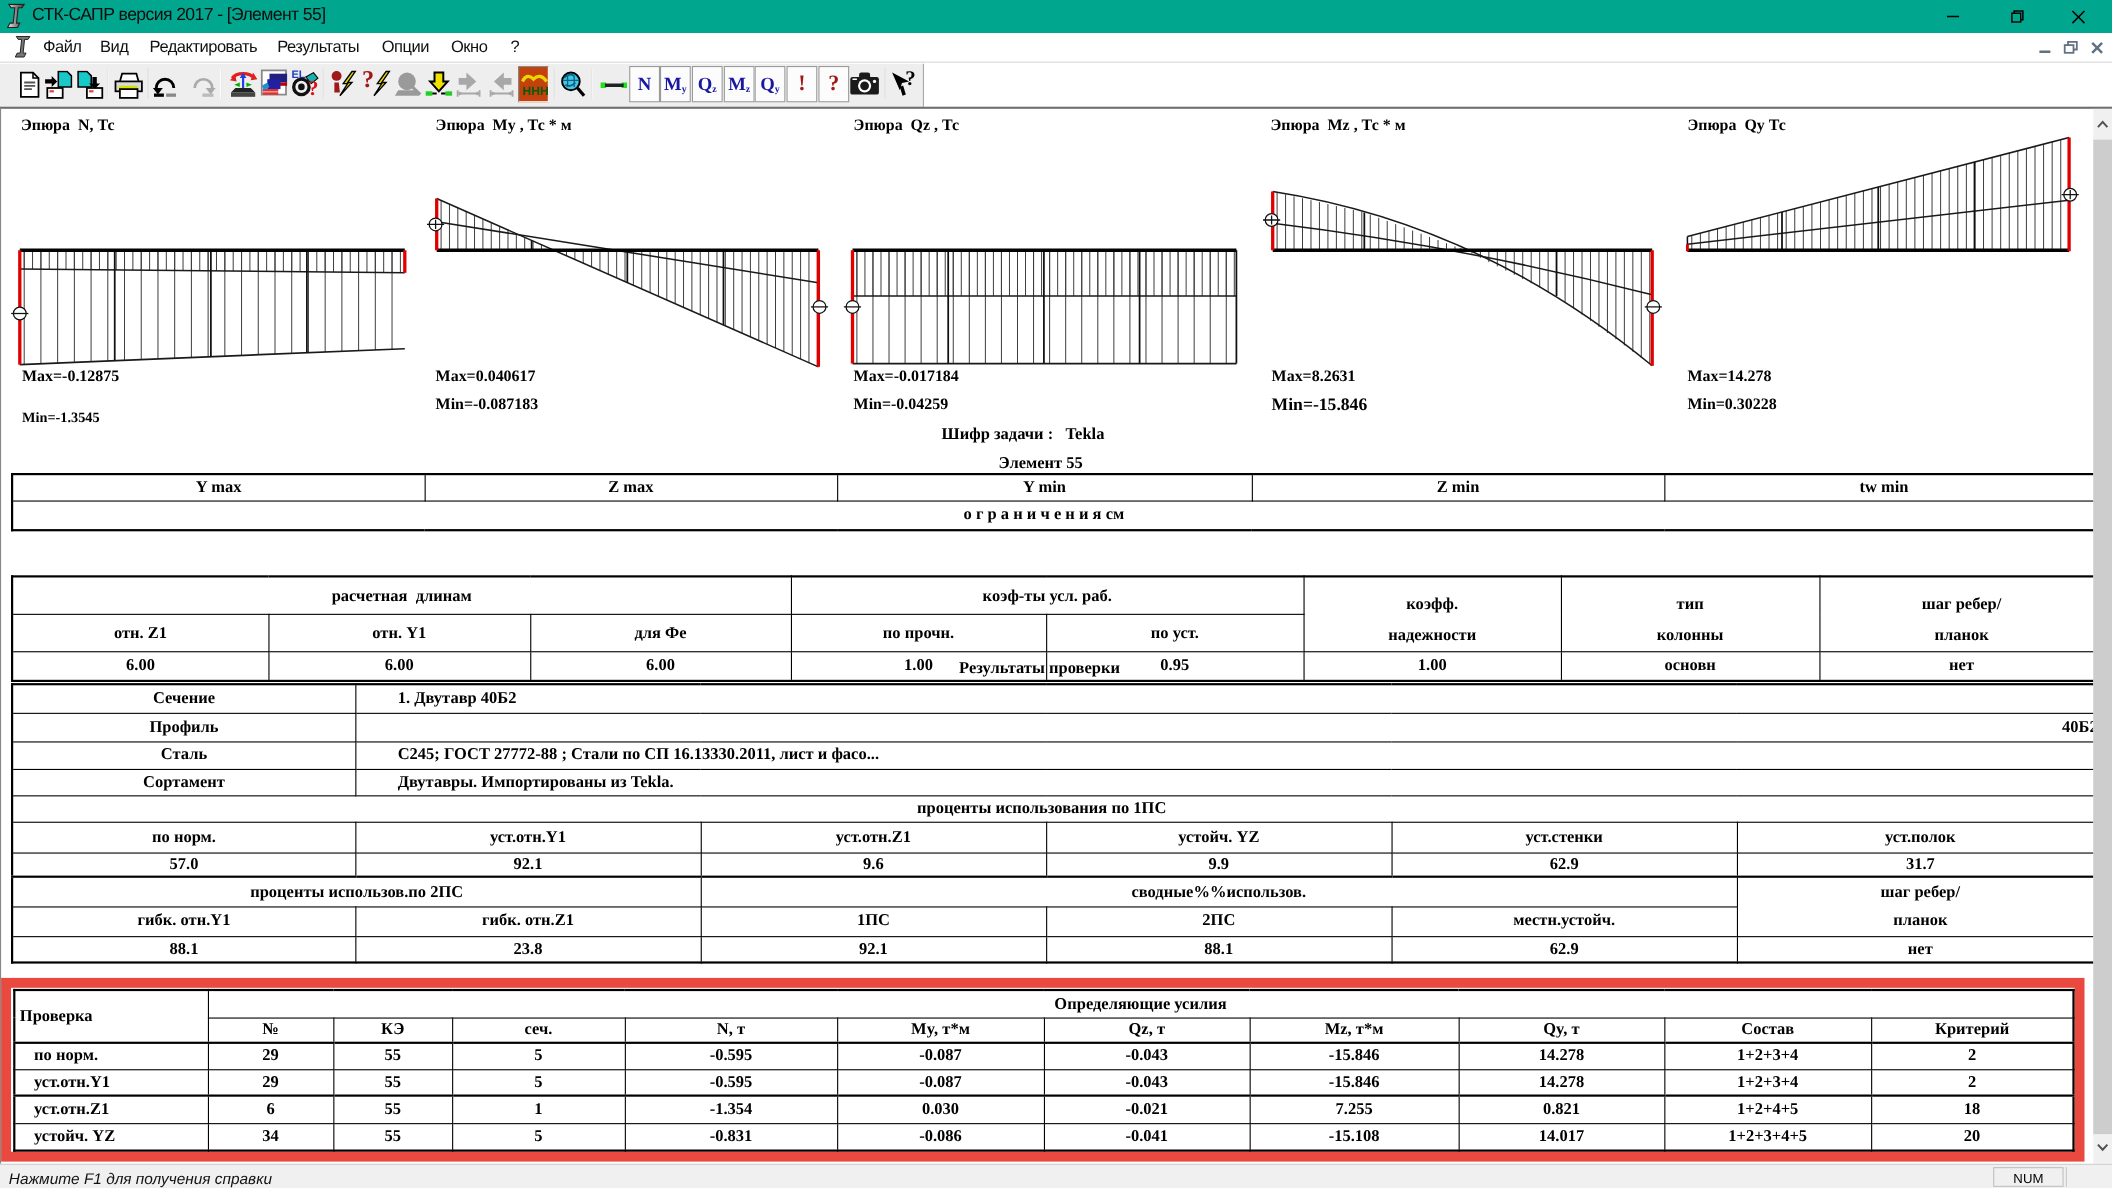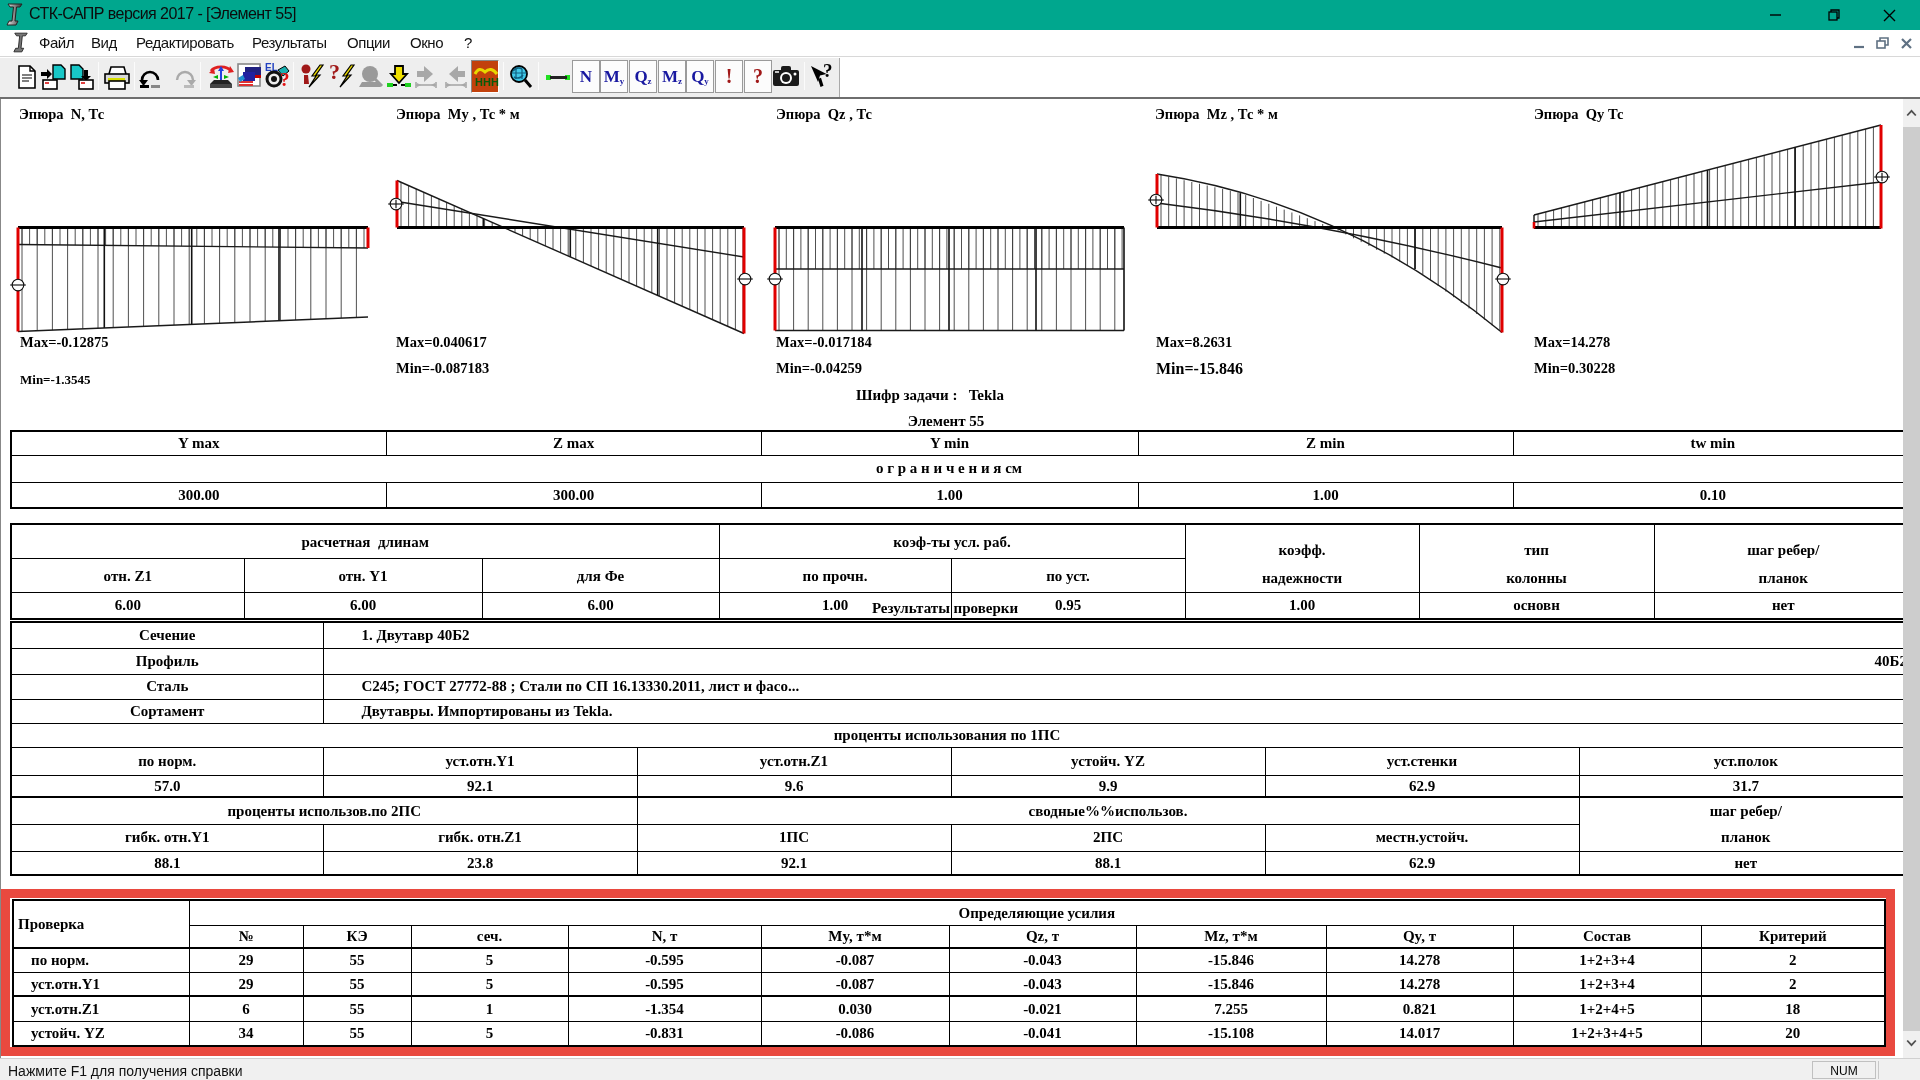--- a/index.html
+++ b/index.html
@@ -26,21 +26,21 @@
 #scroll { position:absolute; left:1903px; top:99px; width:17px; height:959px; background:#f0f0f0; }
 #thumb { position:absolute; left:0px; top:28px; width:17px; height:904px; background:#cdcdcd; }
 .dl { position:absolute; font-family:"Liberation Serif", serif; font-weight:bold; color:#000; white-space:nowrap; }
 .ct { position:absolute; font-family:"Liberation Serif", serif; font-weight:bold; color:#000; white-space:nowrap; transform:translateX(-50%); }
 .t { position:absolute; border-collapse:collapse; table-layout:fixed; font-family:"Liberation Serif", serif; font-weight:bold; font-size:15px; color:#000; }
 .lh28 { line-height:28px; padding-top:11px; }
 .lh26 { line-height:26px; }
 .t td { border:1px solid #000; text-align:center; vertical-align:middle; line-height:1.08; overflow:hidden; }
 #redframe { position:absolute; left:1px; top:889px; width:1894px; height:167px; background:#fff; border:9px solid #e9493f; }
 #status { position:absolute; left:0; top:1058px; width:1920px; height:22px; background:#f0f0f0; border-top:1px solid #d0d0d0; }
-#status .msg { position:absolute; left:8px; top:4px; font-size:14px; color:#111; }
+#status .msg { position:absolute; left:8px; top:4px; font-size:14px; color:#111;font-style:italic; }
 #num { position:absolute; left:1812px; top:2px; width:64px; height:18px; border:1px solid #c0c0c0; text-align:center; font-size:12px; padding-top:2px; }
 #numsep { position:absolute; left:1878px; top:2px; width:1px; height:18px; background:#c8c8c8; }
 </style></head>
 <body>
 <div id="title">
   <span class="ico"><svg width="18" height="23" viewBox="0 0 18 23">
         <defs>
           <linearGradient id="g1" x1="0" y1="0" x2="1" y2="0">
             <stop offset="0" stop-color="#e8e8e8"></stop>
             <stop offset="0.5" stop-color="#888"></stop>
@@ -587,27 +587,20 @@
       <tr style="height:24px">
 <td>Y max</td>
 <td>Z max</td>
 <td>Y min</td>
 <td>Z min</td>
 <td>tw min</td>
 </tr>
 <tr style="height:27px">
 <td colspan="5"><span style="position:relative;left:-13px">о г р а н и ч е н и я см</span></td>
 </tr>
-<tr style="height:26px">
-<td>300.00</td>
-<td>300.00</td>
-<td>1.00</td>
-<td>1.00</td>
-<td>0.10</td>
-</tr>
 </tbody>
   </table>
 <table class="t" style="left:10px;top:523px;width:1902px;border:2px solid #000">
 <colgroup>
       <col style="width:233px">
       <col style="width:238px">
       <col style="width:237px">
       <col style="width:232px">
       <col style="width:234px">
       <col style="width:234px">

